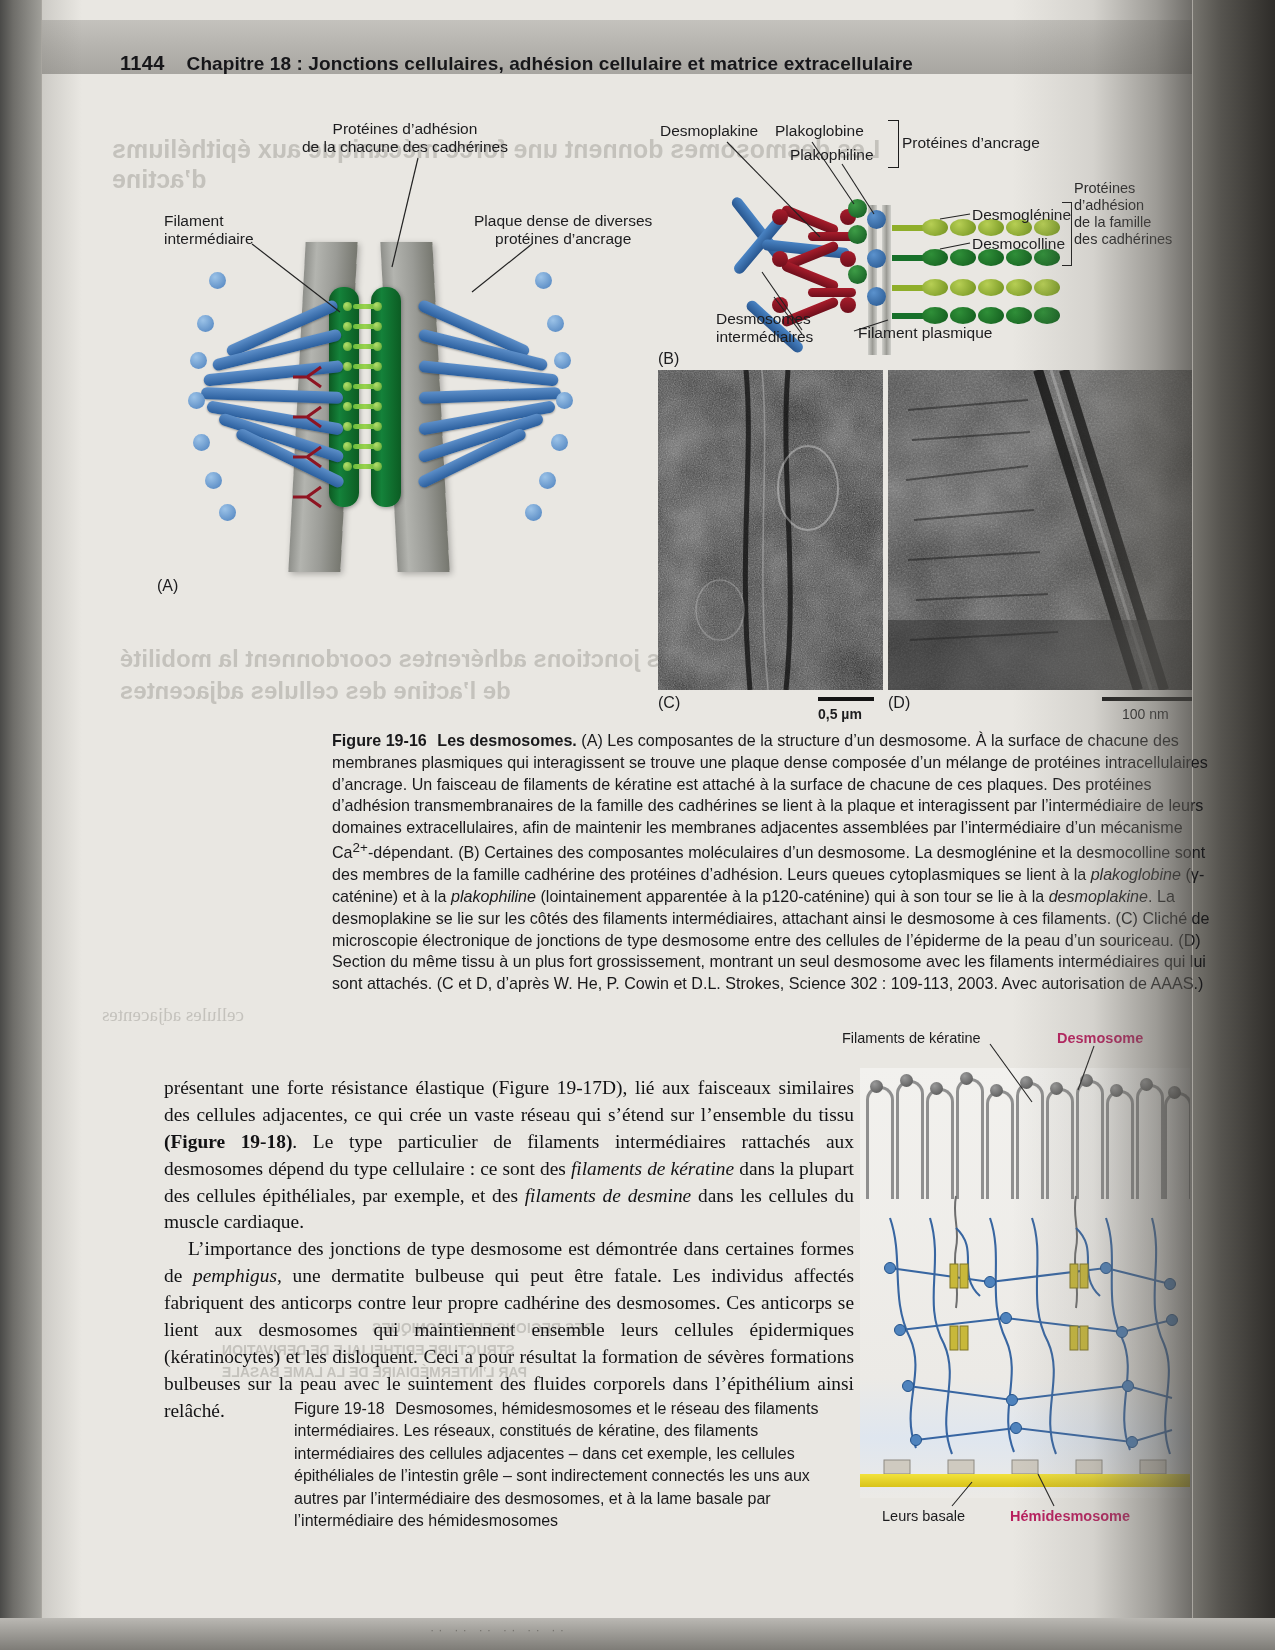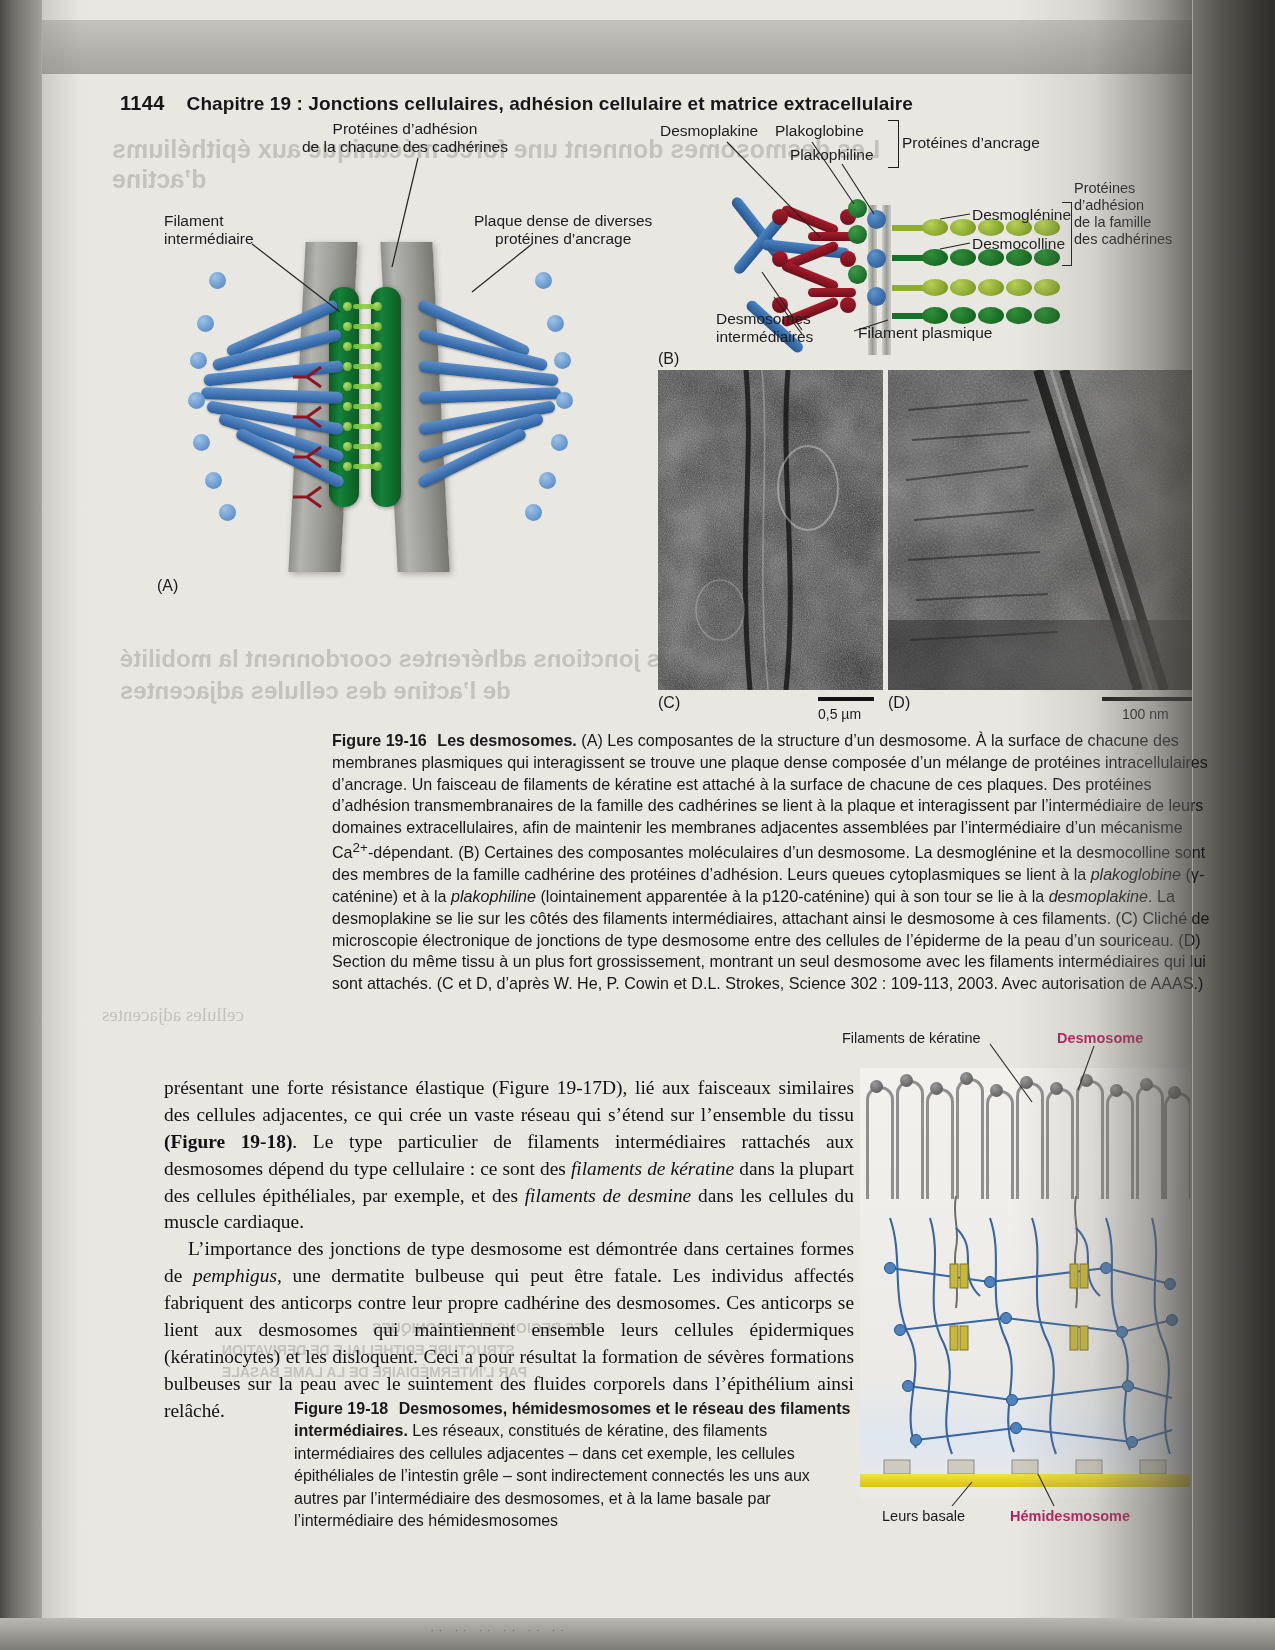--- a/index.html
+++ b/index.html
@@ -58,21 +58,20 @@
 
   
   #header-band{
     position:absolute;left:0;top:20px;width:1150px;height:54px;
     background:linear-gradient(to bottom,#c4c2bd 0%,#b4b2ad 55%,#a8a6a1 100%);
   }
   #header{
     position:absolute;left:78px;top:52px;
     display:flex;align-items:baseline;gap:22px;
     color:#17171a;
-    margin-top:40px;
   }
   #page-number{font-size:20px;font-weight:bold;letter-spacing:.3px;}
   #chapter-title{font-size:19px;font-weight:bold;letter-spacing:.1px;}
 
   
   #fig1917{
     position:absolute;left:60px;top:92px;width:1090px;height:640px;
   }
   .lbl{
     position:absolute;color:#1c1c1e;font-size:15.5px;line-height:1.18;
@@ -188,21 +187,21 @@
   .basal-lamina{
     position:absolute;left:0;width:330px;height:13px;
     background:linear-gradient(to bottom,#f2e23c,#d8c319);
   }
   .fig-lbl{position:absolute;font-size:14.5px;color:#1c1c1e;white-space:pre;}
   .fig-lbl.magenta{color:#b81e5e;font-weight:bold;}
   #caption1918{
     position:absolute;left:252px;top:1398px;width:560px;
     font-size:16px;line-height:1.4;color:#19191b;
   }
-  #caption1918 b{font-weight:bold;}
+  #caption1918 b{font-weight:normal;}
 </style>
 </head>
 <body>
 
 <div id="left-gutter">
   <div id="spine-label">CH. 1211 GENEVE 4</div>
 </div>
 <div id="right-gutter"></div>
 
 <div id="page">
@@ -212,21 +211,21 @@
   <div class="ghost sans" style="left:78px;top:640px;font-size:24px;font-weight:bold;">Les jonctions adhérentes coordonnent la mobilité</div>
   <div class="ghost sans" style="left:78px;top:672px;font-size:24px;font-weight:bold;">de l’actine des cellules adjacentes</div>
   <div class="ghost" style="left:60px;top:1000px;font-size:19px;">cellules adjacentes</div>
   <div class="ghost sans" style="left:330px;top:1318px;font-size:14px;font-weight:bold;">DES REGIONS ELECTRONIQUES</div>
   <div class="ghost sans" style="left:180px;top:1340px;font-size:14px;font-weight:bold;">STRUCTURE EPITHELIALE DE DERIVATION</div>
   <div class="ghost sans" style="left:180px;top:1362px;font-size:14px;font-weight:bold;">PAR L’INTERMÉDIAIRE DE LA LAME BASALE</div>
 
   <div id="header-band"></div>
   <div id="header">
     <span id="page-number">1144</span>
-    <span id="chapter-title">Chapitre 19 : Jonctions cellulaires, adhésion cellulaire et matrice extracellulaire</span>
+    <span id="chapter-title">Chapitre 18 : Jonctions cellulaires, adhésion cellulaire et matrice extracellulaire</span>
   </div>
 
   <div id="fig1917">
 
     <div id="panelA">
 
       <div class="memb" style="left:140px;top:90px;transform:skewX(-3deg);"></div>
       <div class="memb" style="left:232px;top:90px;transform:skewX(3deg);"></div>
 
       <div class="plaque" style="left:172px;top:135px;"></div>
@@ -481,21 +480,21 @@
         </g>
         <rect x="0" y="250" width="304" height="70" fill="#2e2e2e" opacity="0.5"></rect>
       </svg>
     </div>
 
     <div class="panel-letter" style="left:556px;top:602px;">(C)</div>
     <div class="panel-letter" style="left:786px;top:602px;">(D)</div>
 
     <div class="scalebar" style="left:716px;top:605px;width:56px;"></div>
     <div class="scalebar" style="left:1000px;top:605px;width:90px;"></div>
-    <div class="scalelbl" style="left:716px;top:614px;">0,5 µm</div>
+    <div class="scalelbl" style="left:716px;top:614px;font-weight:bold;">0,5 µm</div>
     <div class="scalelbl" style="left:1020px;top:614px;">100 nm</div>
   </div>
 
   <div id="caption1917">
     <b>Figure 19-16</b>
     <b style="margin-left:6px;">Les desmosomes.</b><span> (A) Les composantes de la structure d’un desmosome. À la surface de chacune des membranes plasmiques qui interagissent se trouve une plaque dense composée d’un mélange de protéines intracellulaires d’ancrage. Un faisceau de filaments de kératine est attaché à la surface de chacune de ces plaques. Des protéines d’adhésion transmembranaires de la famille des cadhérines se lient à la plaque et interagissent par l’intermédiaire de leurs domaines extracellulaires, afin de maintenir les membranes adjacentes assemblées par l’intermédiaire d’un mécanisme Ca</span><sup>2+</sup><span>-dépendant. (B) Certaines des composantes moléculaires d’un desmosome. La desmoglénine et la desmocolline sont des membres de la famille cadhérine des protéines d’adhésion. Leurs queues cytoplasmiques se lient à la </span><i>plakoglobine</i><span> (γ-caténine) et à la </span><i>plakophiline</i><span> (lointainement apparentée à la p120-caténine) qui à son tour se lie à la </span><i>desmoplakine</i><span>. La desmoplakine se lie sur les côtés des filaments intermédiaires, attachant ainsi le desmosome à ces filaments. (C) Cliché de microscopie électronique de jonctions de type desmosome entre des cellules de l’épiderme de la peau d’un souriceau. (D) Section du même tissu à un plus fort grossissement, montrant un seul desmosome avec les filaments intermédiaires qui lui sont attachés. (C et D, d’après W. He, P. Cowin et D.L. Strokes, Science 302 : 109-113, 2003. Avec autorisation de AAAS.)</span>
   </div>
 
   <div id="bodytext">
     <p><span>présentant une forte résistance élastique (Figure 19-17D), lié aux faisceaux similaires des cellules adjacentes, ce qui crée un vaste réseau qui s’étend sur l’ensemble du tissu </span><b>(Figure 19-18)</b><span>. Le type particulier de filaments intermédiaires rattachés aux desmosomes dépend du type cellulaire : ce sont des </span><i>filaments de kératine</i><span> dans la plupart des cellules épithéliales, par exemple, et des </span><i>filaments de desmine</i><span> dans les cellules du muscle cardiaque.</span></p>

